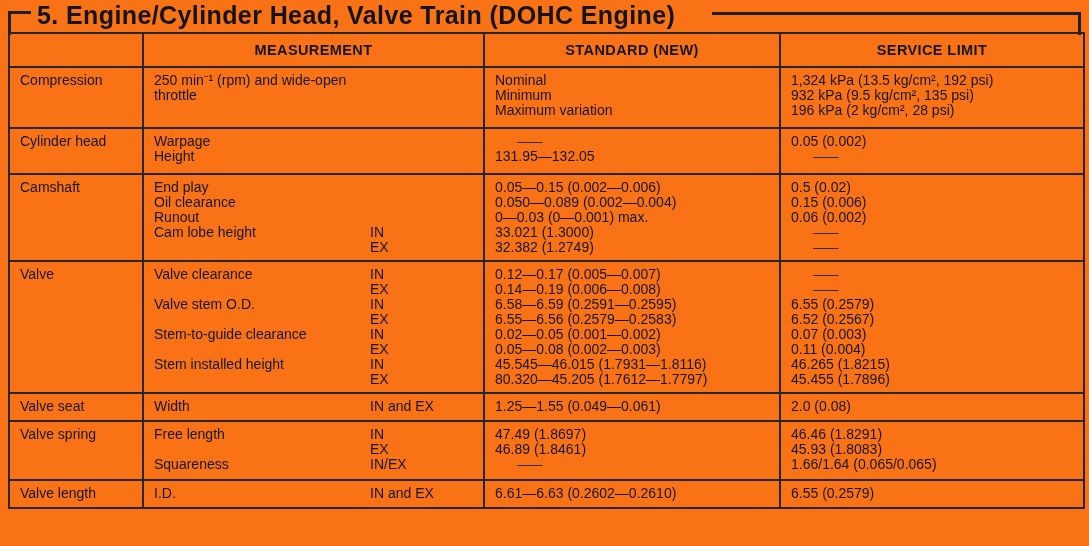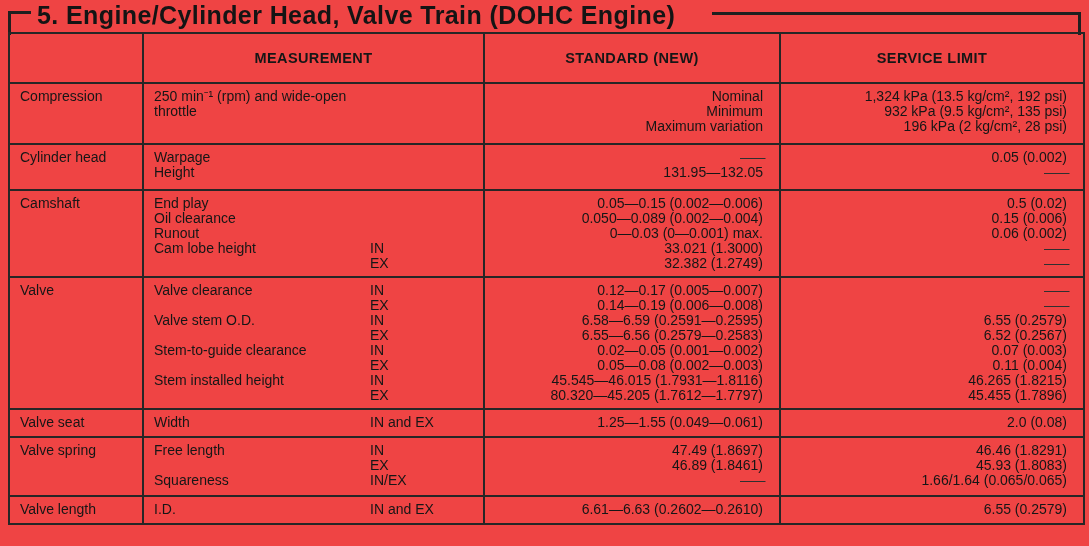--- a/index.html
+++ b/index.html
@@ -1,20 +1,20 @@
 <!DOCTYPE html>
 <html><head>
 <meta charset="utf-8">
 <style>
   html, body { margin: 0; padding: 0; background: #ffffff; }
   .page {
     position: relative;
     width: 1089px;
     height: 546px;
-    background: #ef4444;
+    background: #f97316;
     font-family: "Liberation Sans", sans-serif;
     color: #1c1c1c;
     overflow: hidden;
   }
   
   .title {
     position: absolute;
     left: 37px;
     top: 0px;
     margin: 0;
@@ -47,42 +47,42 @@
     border: 2px solid #262626;
     vertical-align: top;
     padding: 5px 16px 4px 10px;
     overflow: hidden;
   }
   table.spec th {
     font-size: 14.5px;
     font-weight: bold;
     text-align: center;
     letter-spacing: 0.4px;
-    padding: 16px 4px;
+    padding: 8px 4px;
     height: 16px;
     vertical-align: middle;
   }
   col.c1 { width: 134px; }
   col.c2 { width: 341px; }
   col.c3 { width: 296px; }
   col.c4 { width: 304px; }
 
   
   tbody tr:nth-child(1) td { height: 50px; }   
   tbody tr:nth-child(2) td { height: 35px; }   
   tbody tr:nth-child(3) td { height: 76px; }   
   tbody tr:nth-child(4) td { height: 121px; border-radius: 13px; }  
   tbody tr:nth-child(5) td { height: 17px; border-radius: 10px; }   
   tbody tr:nth-child(6) td { height: 48px; margin-top: 7px; }   
   tbody tr:nth-child(7) td { height: 17px; }   
 
   .mline { display: flex; }
   .mlabel { flex: 0 0 216px; }
   .msub   { flex: 1 1 auto; }
-  .vline  { white-space: nowrap; text-align: right; }
+  .vline  { white-space: nowrap; }
   .dash   { letter-spacing: -2.5px; padding-left: 22px; color: #303030; }
   .mlabel:empty::after, .msub:empty::after { content: "\00a0"; }
 </style>
 </head>
 <body>
 
 <div class="page">
   <div class="tick-h"></div>
   <div class="tick-v"></div>
   <h1 class="title">5. Engine/Cylinder Head, Valve Train (DOHC Engine)</h1>

